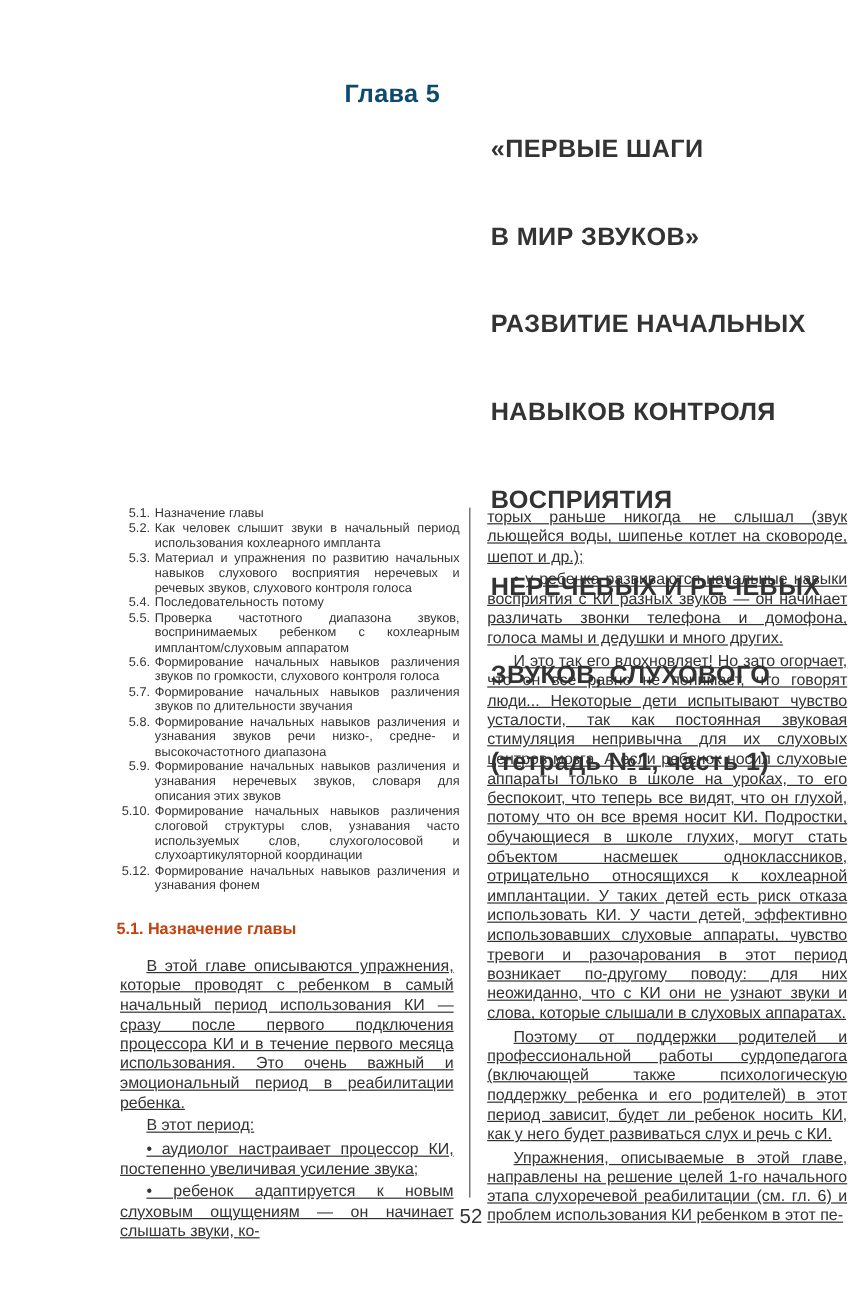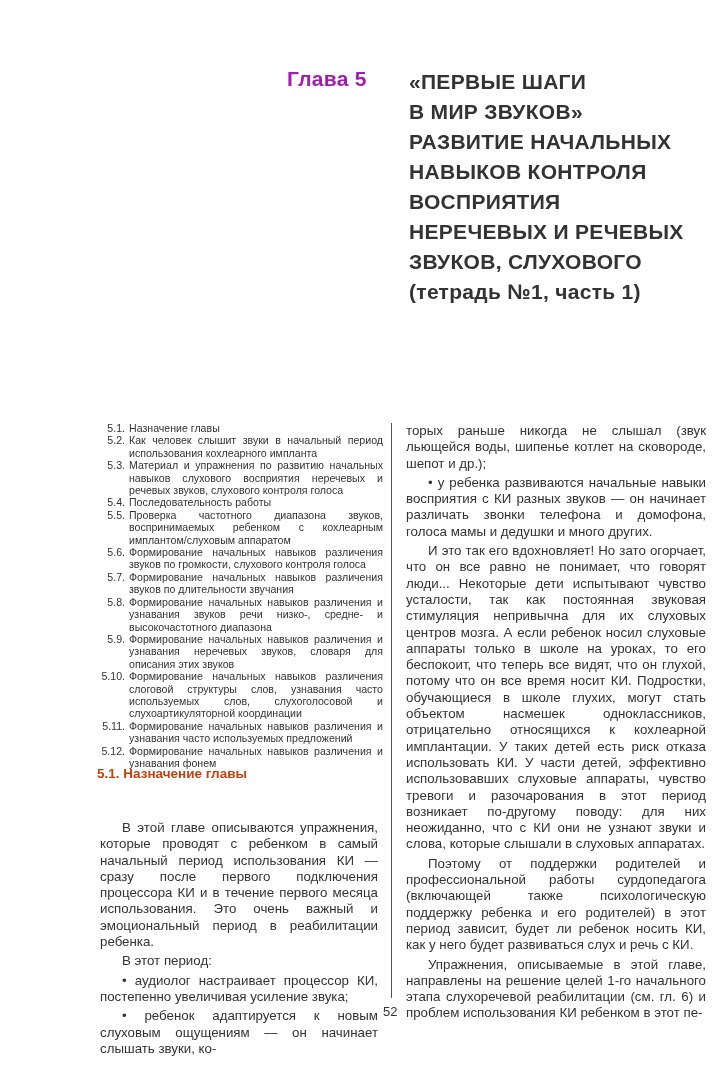--- a/index.html
+++ b/index.html
@@ -14,35 +14,35 @@
     overflow: hidden;
     font-family: "Liberation Sans", sans-serif;
     color: #2b2b2b;
   }
   .chapter-label {
     position: absolute;
     left: 287px;
     top: 67px;
     font-size: 21px;
     font-weight: bold;
-    color: #a21caf;
+    color: #0c4a6e;
     letter-spacing: 0.3px;
   }
   .chapter-title {
     position: absolute;
     left: 409px;
     top: 67px;
     width: 300px;
     font-size: 21px;
     font-weight: bold;
     line-height: 30px;
     color: #333;
     letter-spacing: 0.3px;
   }
-  .chapter-title div { white-space: nowrap; }
+  .chapter-title div { white-space: nowrap; margin-top: 43px; }
 
   .toc {
     position: absolute;
     left: 101px;
     top: 422px;
     width: 282px;
     font-size: 10.6px;
     line-height: 12.4px;
     color: #333;
   }
@@ -85,38 +85,38 @@
     position: absolute;
     font-size: 13.3px;
     line-height: 16.3px;
     color: #333;
     text-align: justify;
   }
   .col p {
     margin: 0 0 3px 0;
     text-indent: 22px;
     text-align: justify;
+    text-decoration: underline;
   }
   .col p.noindent { text-indent: 0; }
   .col-left {
     left: 100px;
     top: 797px;
     width: 278px;
-    margin-top: 23px;
   }
   .col-right {
     left: 406px;
     top: 423px;
     width: 300px;
   }
   .page-number {
     position: absolute;
     left: 383px;
     top: 1004px;
-    font-size: 13px;
+    font-size: 17px;
     color: #333;
     text-align: right;
   }
 </style>
 </head>
 <body>
 
 <div class="chapter-label">Глава 5</div>
 
 <div class="chapter-title">
@@ -138,21 +138,21 @@
   <div class="toc-item">
       <span class="toc-num">5.2.</span>
       <span class="toc-text">Как человек слышит звуки в начальный период использования кохлеарного импланта</span>
     </div>
   <div class="toc-item">
       <span class="toc-num">5.3.</span>
       <span class="toc-text">Материал и упражнения по развитию начальных навыков слухового восприятия неречевых и речевых звуков, слухового контроля голоса</span>
     </div>
   <div class="toc-item">
       <span class="toc-num">5.4.</span>
-      <span class="toc-text">Последовательность работы</span>
+      <span class="toc-text">Последовательность потому</span>
     </div>
   <div class="toc-item">
       <span class="toc-num">5.5.</span>
       <span class="toc-text">Проверка частотного диапазона звуков, воспринимаемых ребенком с кохлеарным имплантом/слуховым аппаратом</span>
     </div>
   <div class="toc-item">
       <span class="toc-num">5.6.</span>
       <span class="toc-text">Формирование начальных навыков различения звуков по громкости, слухового контроля голоса</span>
     </div>
   <div class="toc-item">
@@ -163,24 +163,20 @@
       <span class="toc-num">5.8.</span>
       <span class="toc-text">Формирование начальных навыков различения и узнавания звуков речи низко-, средне- и высокочастотного диапазона</span>
     </div>
   <div class="toc-item">
       <span class="toc-num">5.9.</span>
       <span class="toc-text">Формирование начальных навыков различения и узнавания неречевых звуков, словаря для описания этих звуков</span>
     </div>
   <div class="toc-item">
       <span class="toc-num wide">5.10.</span>
       <span class="toc-text">Формирование начальных навыков различения слоговой структуры слов, узнавания часто используемых слов, слухоголосовой и слухоартикуляторной координации</span>
-    </div>
-  <div class="toc-item">
-      <span class="toc-num wide">5.11.</span>
-      <span class="toc-text">Формирование начальных навыков различения и узнавания часто используемых предложений</span>
     </div>
   <div class="toc-item">
       <span class="toc-num wide">5.12.</span>
       <span class="toc-text">Формирование начальных навыков различения и узнавания фонем</span>
     </div>
 </div>
 
 <div class="divider"></div>
 
 <div class="section-heading">5.1. Назначение главы</div>

